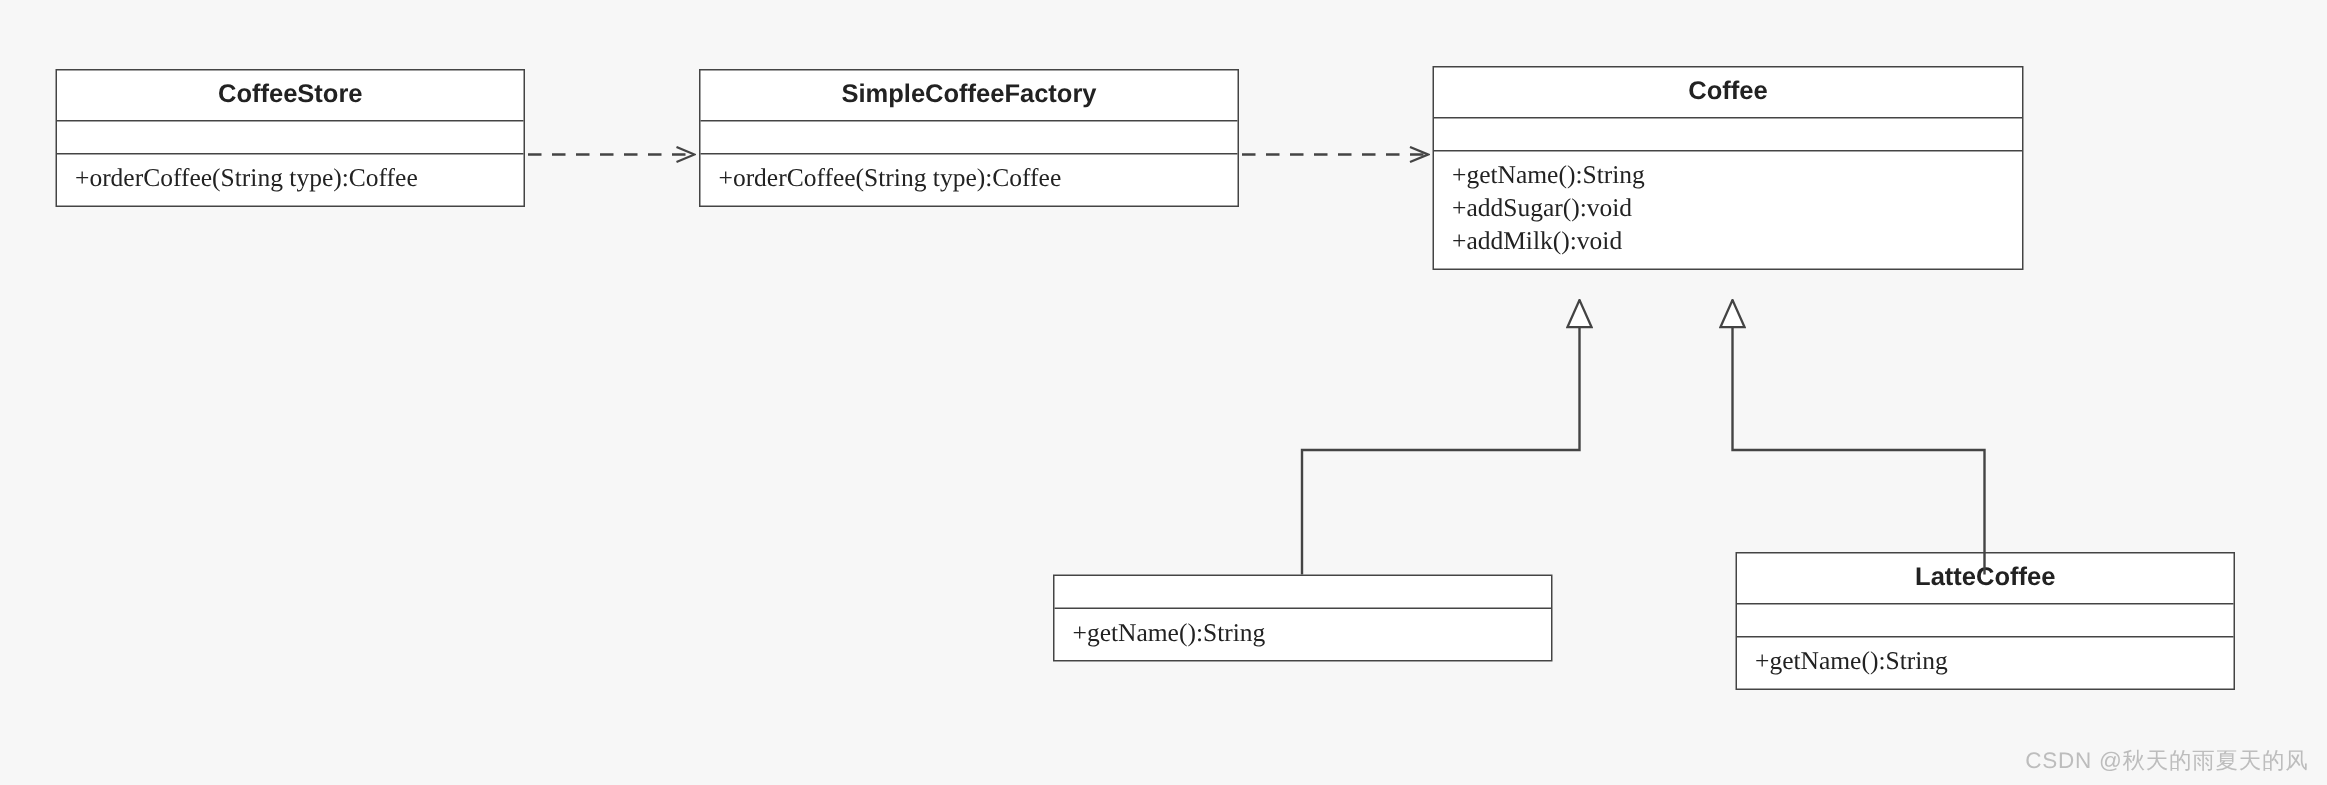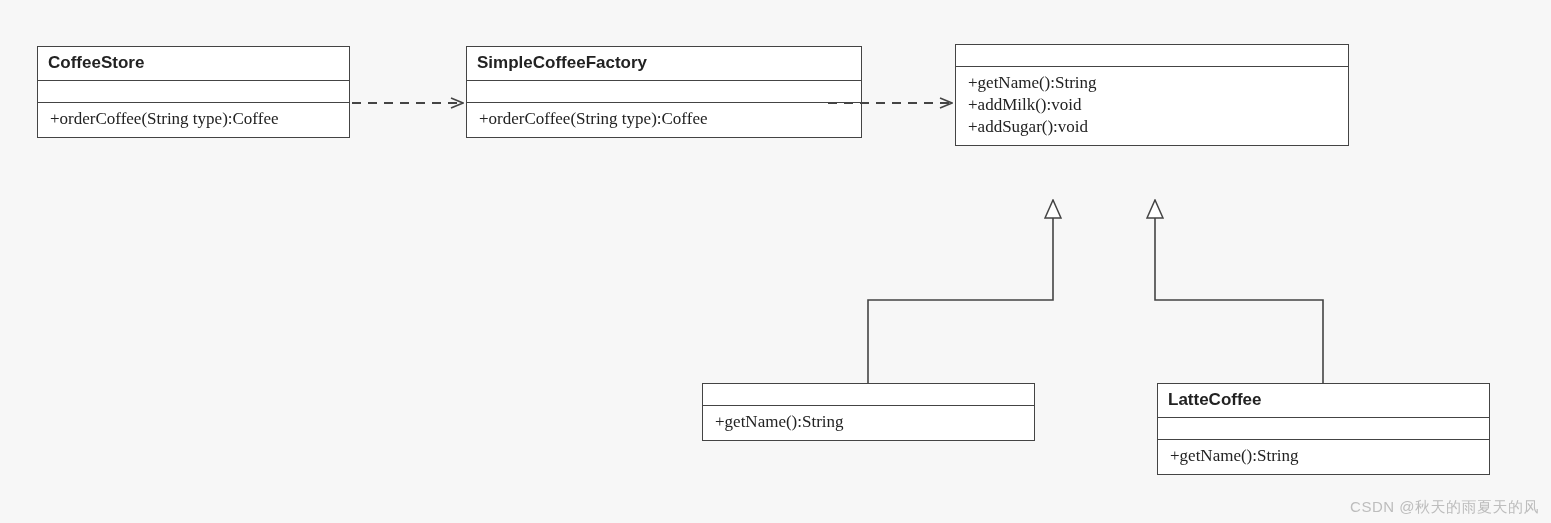--- a/index.html
+++ b/index.html
@@ -14,20 +14,21 @@
     }
     .uml-class {
       position: absolute;
       background: #fff;
       border: 1.5px solid #444;
       display: flex;
       flex-direction: column;
     }
     .uml-name {
       border-bottom: 1.5px solid #444;
+      text-align: center;
       font-weight: 600;
       padding: 6px 10px 7px;
     }
     .uml-attrs {
       border-bottom: 1.5px solid #444;
       min-height: 22px;
       padding: 3px 12px;
     }
     .uml-ops {
       padding: 6px 12px 8px;
@@ -61,45 +62,46 @@
 <body>
 
 <div class="uml-class" style="left:37px; top:46px; width:313px;">
   <div class="uml-name">CoffeeStore</div>
   <div class="uml-attrs"></div>
   <div class="uml-ops">
     <div class="op-line">+orderCoffee(String type):Coffee</div>
   </div>
 </div>
 
-<div class="uml-class" style="left:466px; top:46px; width:396px;">
+<div class="uml-class" style="left:466px; top:46px; width:360px;">
   <div class="uml-name">SimpleCoffeeFactory</div>
   <div class="uml-attrs"></div>
   <div class="uml-ops">
     <div class="op-line">+orderCoffee(String type):Coffee</div>
   </div>
 </div>
 
 <div class="uml-class" style="left:955px; top:44px; width:394px;">
+  <div class="uml-name">Coffee</div>
   <div class="uml-attrs"></div>
   <div class="uml-ops">
     <div class="op-line">+getName():String</div>
+    <div class="op-line">+addSugar():void</div>
     <div class="op-line">+addMilk():void</div>
-    <div class="op-line">+addSugar():void</div>
   </div>
 </div>
 
 <div class="uml-class" style="left:702px; top:383px; width:333px;">
   <div class="uml-attrs"></div>
   <div class="uml-ops">
     <div class="op-line">+getName():String</div>
   </div>
 </div>
 
-<div class="uml-class" style="left:1157px; top:383px; width:333px;">
+<div class="uml-class" style="left:1157px; top:368px; width:333px;">
   <div class="uml-name">LatteCoffee</div>
   <div class="uml-attrs"></div>
   <div class="uml-ops">
     <div class="op-line">+getName():String</div>
   </div>
 </div>
 
 <svg class="connectors">
   <defs>
     <marker id="open-arrow" markerWidth="14" markerHeight="12" refX="13" refY="6" orient="auto" markerUnits="userSpaceOnUse">

